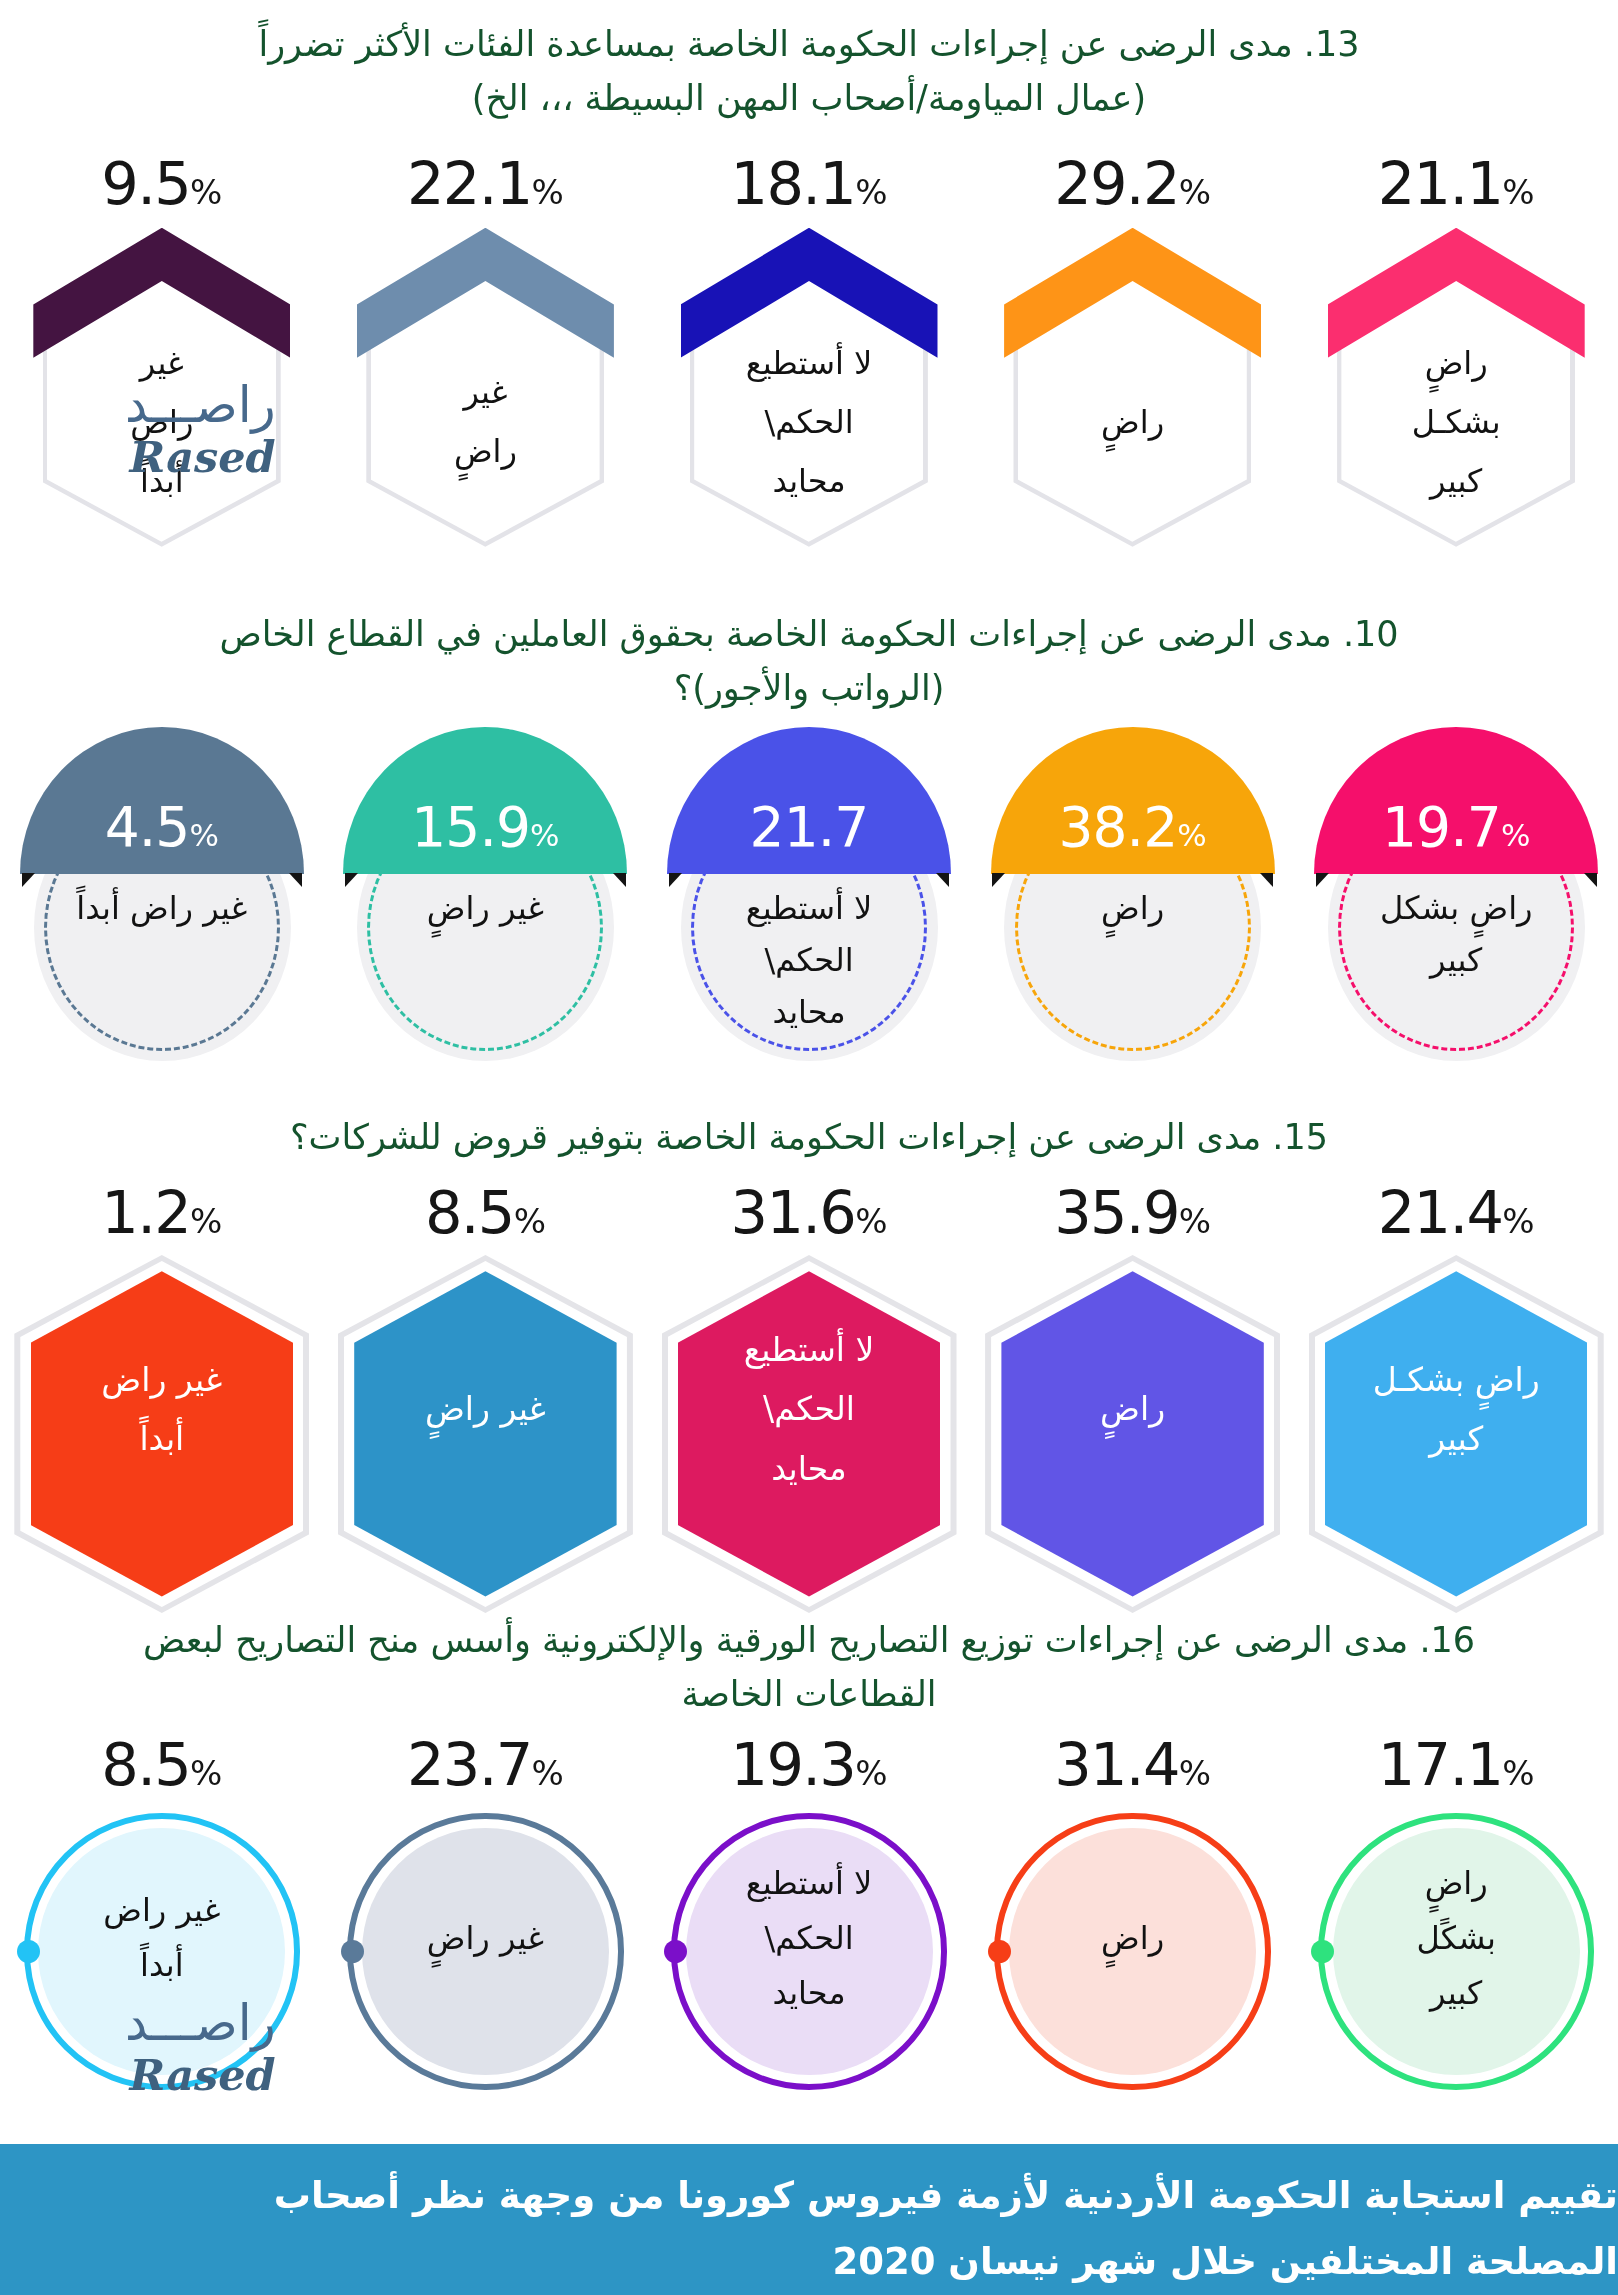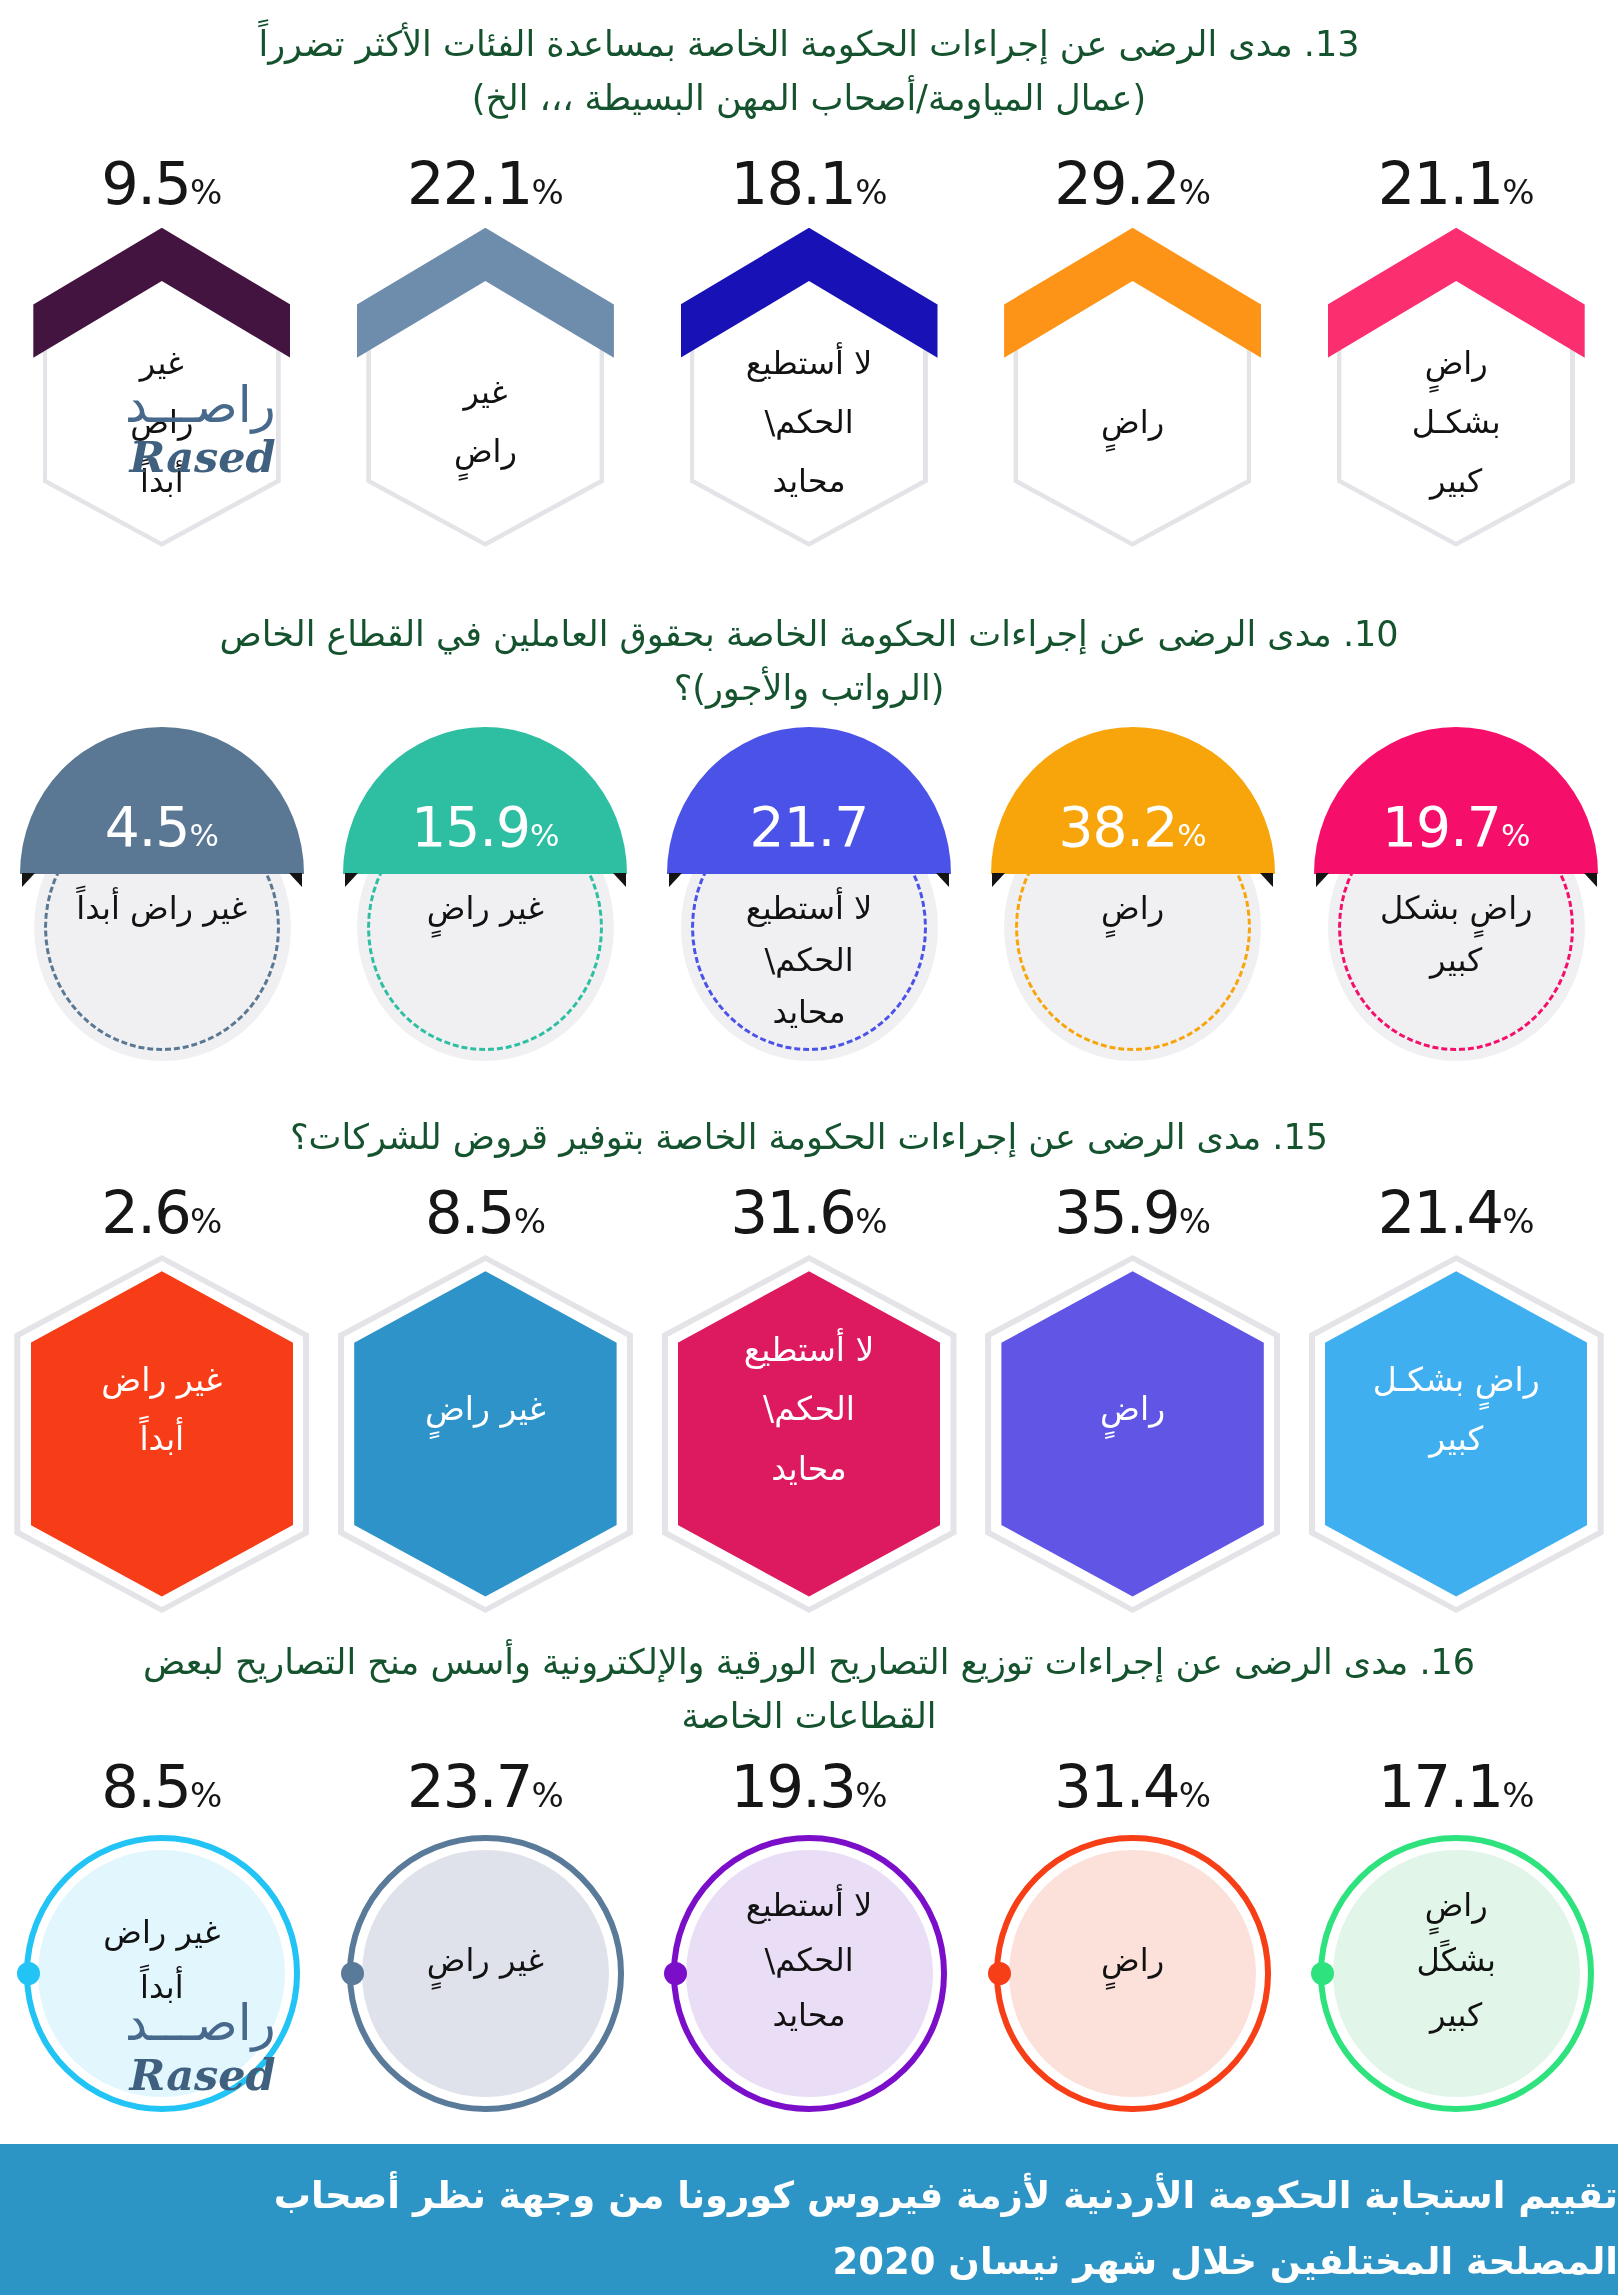--- a/index.html
+++ b/index.html
@@ -17,21 +17,21 @@
   .col{width:324px;display:flex;flex-direction:column;align-items:center;}
   .pct{font-size:59px;color:#161616;letter-spacing:-1.7px;line-height:1.3;}
   .pu{font-size:34px;letter-spacing:0;}
   
   .s13{padding-top:17px;}
   .s13 .row{margin-top:20.5px;}
   .s14{margin-top:38px;}
   .s14 .row{margin-top:12px;}
   .s15{margin-top:39px;}
   .s15 .row{margin-top:10.3px;}
-  .s16{margin-top:22px;}
+  .s16{}
   .s16 .row{margin-top:5.1px;}
   
   .card13{position:relative;width:257px;height:341px;margin-top:5.1px;}
   .card13 i{display:block;}
   .h13edge{position:absolute;left:9.4px;top:26px;width:238px;height:293px;background:#E3E3E8;clip-path:var(--hex);}
   .h13w{position:absolute;left:13.7px;top:31px;width:229px;height:283px;background:#ffffff;clip-path:var(--hex);}
   .h13c{position:absolute;left:0;top:0;width:257px;height:130px;background:var(--c);
         clip-path:polygon(0 59%,50% 0,100% 59%,100% 100%,50% 41%,0 100%);}
   .h13l{position:absolute;left:0;right:0;top:79px;bottom:31px;display:flex;align-items:center;justify-content:center;
         text-align:center;font-size:32px;line-height:1.85;white-space:pre-line;color:#121212;}
@@ -243,21 +243,21 @@
     <div class="col">
       <div class="pct" dir="ltr"><span class="pv">8.5</span><span class="pu">%</span></div>
       <div class="card15" style="--c: #2D93C8;">
         <i class="h15o"></i>
           <i class="h15m"></i>
           <i class="h15i"></i>
         <div class="h15l">غير راضٍ</div>
       </div>
     </div>
     <div class="col">
-      <div class="pct" dir="ltr"><span class="pv">2.6</span><span class="pu">%</span></div>
+      <div class="pct" dir="ltr"><span class="pv">1.2</span><span class="pu">%</span></div>
       <div class="card15" style="--c: #F63D17;">
         <i class="h15o"></i>
           <i class="h15m"></i>
           <i class="h15i"></i>
         <div class="h15l">غير راض
 أبداً</div>
       </div>
     </div>
   </div>
 </section>

